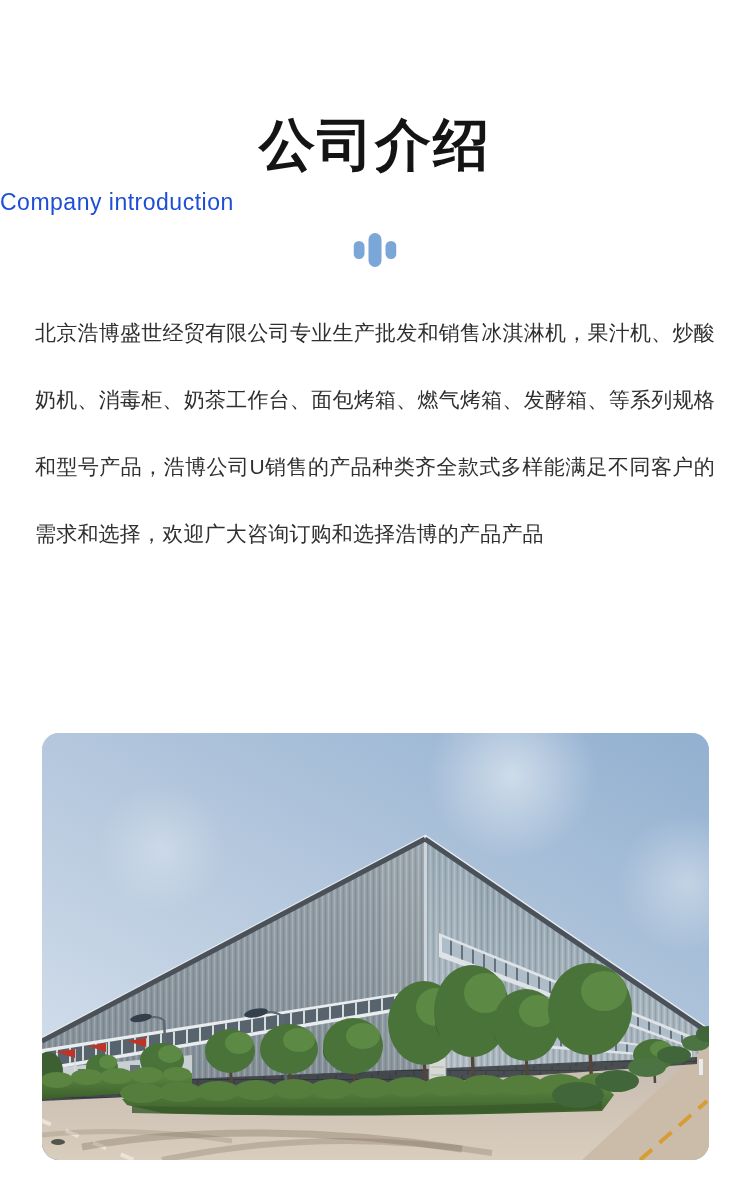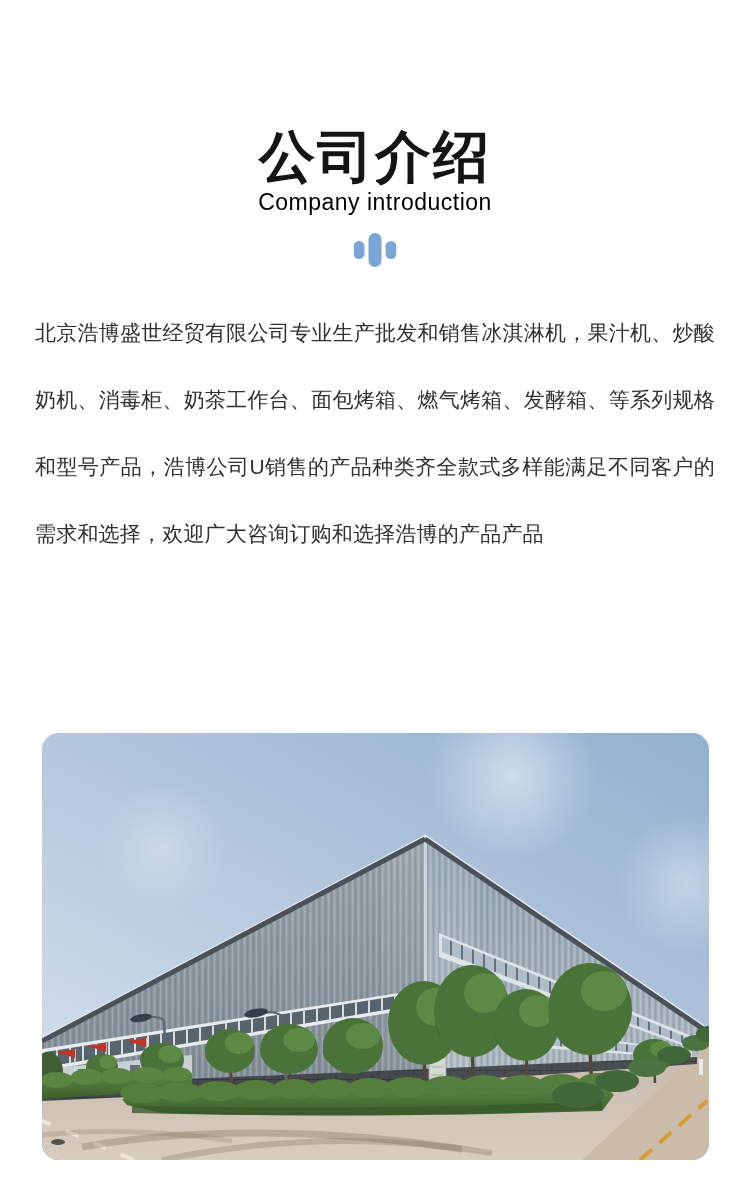--- a/index.html
+++ b/index.html
@@ -6,28 +6,28 @@
   html, body { margin: 0; padding: 0; }
   body {
     width: 750px; height: 1182px;
     background: #ffffff;
     font-family: "Liberation Sans", "DejaVu Sans", sans-serif;
     overflow: hidden;
   }
   .page { position: relative; width: 750px; height: 1182px; background: #ffffff; }
 
   .title {
-    position: absolute; top: 126px; left: 0; width: 750px;
+    position: absolute; top: 114px; left: 0; width: 750px;
     margin: 0; text-align: center;
     font-size: 56px; line-height: 1.1; font-weight: 700;
     color: #141414; letter-spacing: 2px;
   }
   .subtitle {
     position: absolute; top: 189px; left: 0; width: 750px;
-    text-align: center; font-size: 23px; color: #000000; letter-spacing: 0.5px;
+    text-align: left; font-size: 23px; color: #1d4ed8; letter-spacing: 0.5px;
   }
   .divider {
     position: absolute; top: 233px; left: 50%; transform: translateX(-50%);
     color: #7ba6d8; line-height: 0;
   }
   .intro {
     position: absolute; top: 299px; left: 35px; width: 680px;
     margin: 0; font-size: 21px; line-height: 67px; color: #303030;
     text-align: justify; line-break: anywhere; overflow-wrap: anywhere;
     letter-spacing: 0.2px;

